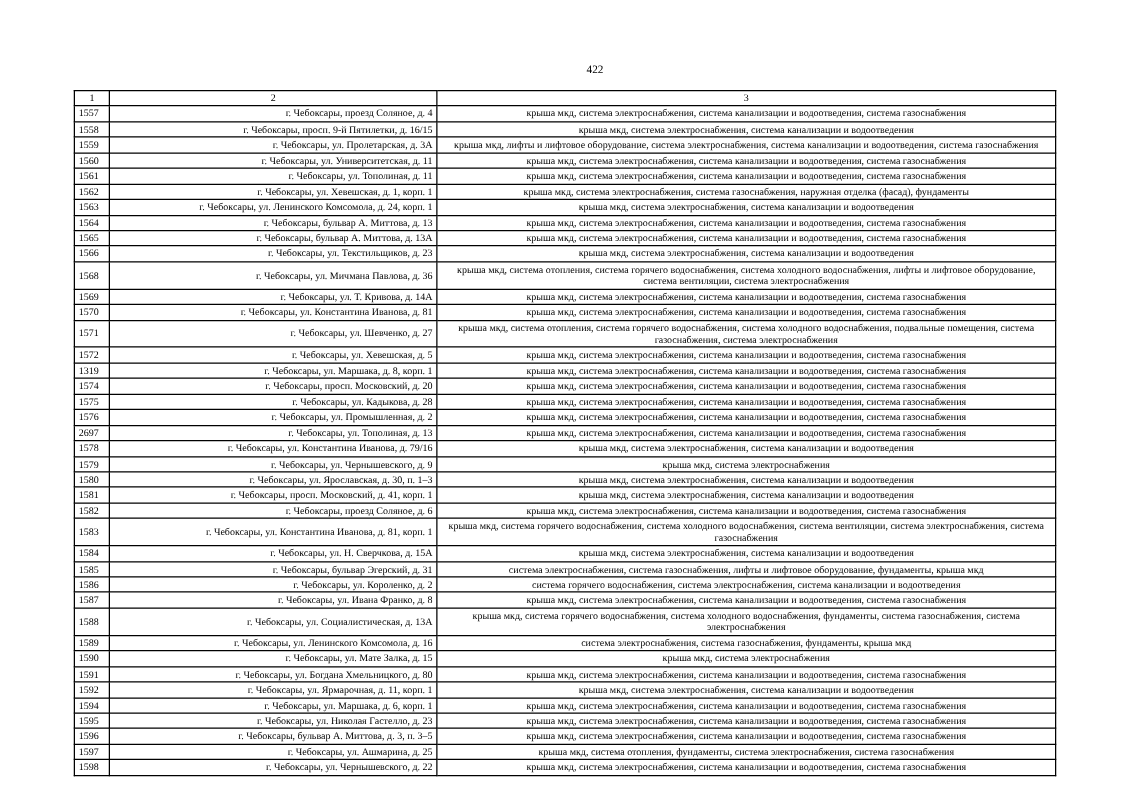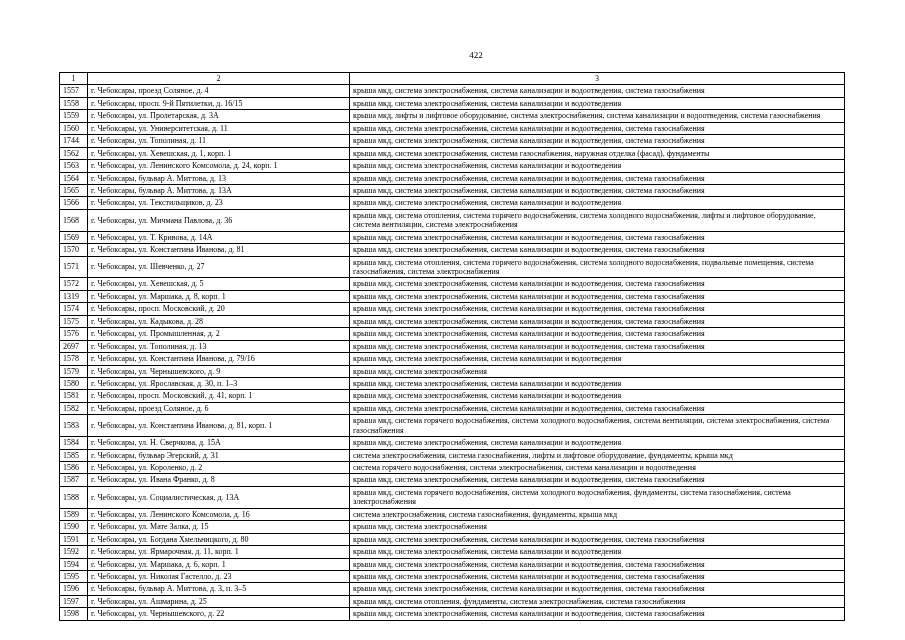--- a/index.html
+++ b/index.html
@@ -31,22 +31,22 @@
   table.repairs th,
   table.repairs td {
     border: 1px solid #000;
     padding: 1px 3px;
     vertical-align: middle;
     font-weight: normal;
     word-wrap: break-word;
   }
   table.repairs th { text-align: center; }
   td.num  { }
-  td.addr { text-align: left; }
-  td.works{ text-align: left; }
+  td.addr { text-align: right; }
+  td.works{ text-align: center; }
 </style>
 </head>
 <body>
 
 <div class="page-number">422</div>
 
 <table class="repairs">
   <colgroup>
     <col style="width:28px">
     <col style="width:262px">
@@ -74,21 +74,21 @@
         <td class="num">1559</td>
         <td class="addr">г. Чебоксары, ул. Пролетарская, д. 3А</td>
         <td class="works">крыша мкд, лифты и лифтовое оборудование, система электроснабжения, система канализации и водоотведения, система газоснабжения</td>
       </tr>
       <tr>
         <td class="num">1560</td>
         <td class="addr">г. Чебоксары, ул. Университетская, д. 11</td>
         <td class="works">крыша мкд, система электроснабжения, система канализации и водоотведения, система газоснабжения</td>
       </tr>
       <tr>
-        <td class="num">1744</td>
+        <td class="num">1561</td>
         <td class="addr">г. Чебоксары, ул. Тополиная, д. 11</td>
         <td class="works">крыша мкд, система электроснабжения, система канализации и водоотведения, система газоснабжения</td>
       </tr>
       <tr>
         <td class="num">1562</td>
         <td class="addr">г. Чебоксары, ул. Хевешская, д. 1, корп. 1</td>
         <td class="works">крыша мкд, система электроснабжения, система газоснабжения, наружная отделка (фасад), фундаменты</td>
       </tr>
       <tr>
         <td class="num">1563</td>

